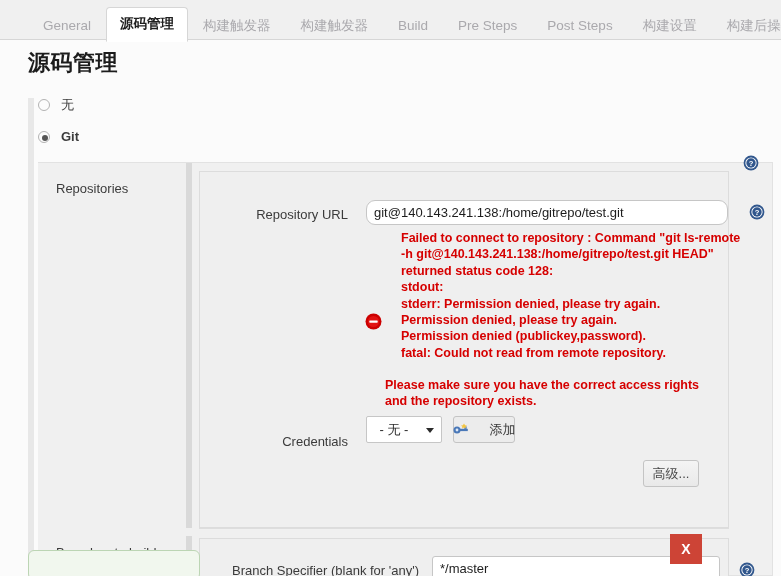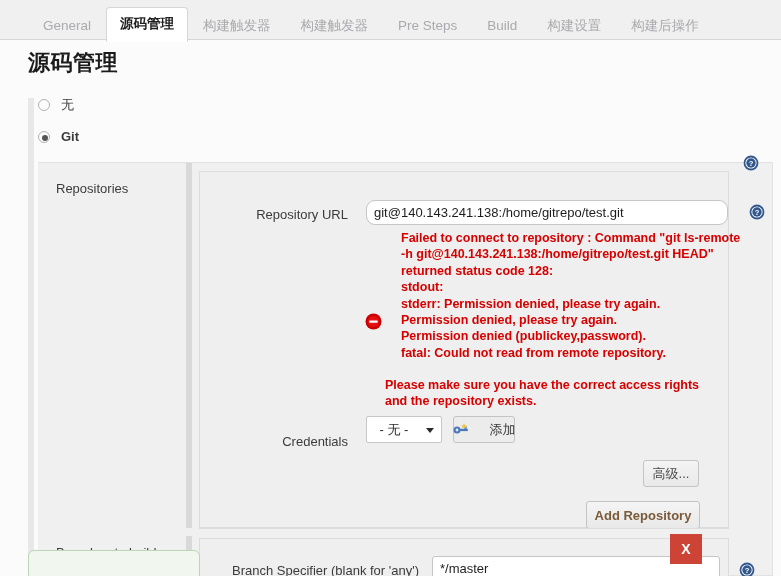--- a/index.html
+++ b/index.html
@@ -244,22 +244,23 @@
 <body>
 
 <div id="app">
 
   <div class="tabbar">
     <div class="tabs">
       <div class="tab">General</div>
       <div class="tab active">源码管理</div>
       <div class="tab">构建触发器</div>
       <div class="tab">构建触发器</div>
+      <div class="tab">Build</div>
       <div class="tab">Pre Steps</div>
-      <div class="tab">Build</div>
+      <div class="tab">Post Steps</div>
       <div class="tab">构建设置</div>
       <div class="tab">构建后操作</div>
     </div>
   </div>
 
   <div class="page">
 
     <div class="page-title">源码管理</div>
 
     <div class="outer-rail"></div>
@@ -332,21 +333,20 @@
               <rect x="6.4" y="5.8" width="8.4" height="2.3" fill="#4a78b8"></rect>
               <rect x="11.4" y="3.4" width="2.2" height="2.6" fill="#4a78b8"></rect>
               <path d="M11 0.6 l1.1 1.6 1.9 .2 -1.4 1.3 .4 1.9 -2-1 -2 1 .4-1.9 -1.4-1.3 1.9-.2z" fill="#f4c542"></path>
             </svg>
           </span>
           <span>添加</span>
         </div>
 
         <div class="btn" style="left:443px; top:288px; width:56px; height:27px;">高级...</div>
 
-        <div class="btn brown" style="left:386px; top:329px; width:114px; height:28px;">Add Repository</div>
       </div>
     </div>
 
   </div>
 
   <div class="hr-sep"></div>
   <div class="branch-rail"></div>
   <div class="branch-box"></div>
   <div class="branches-label">Branches to build</div>
   <div class="branch-spec-label">Branch Specifier (blank for 'any')</div>

